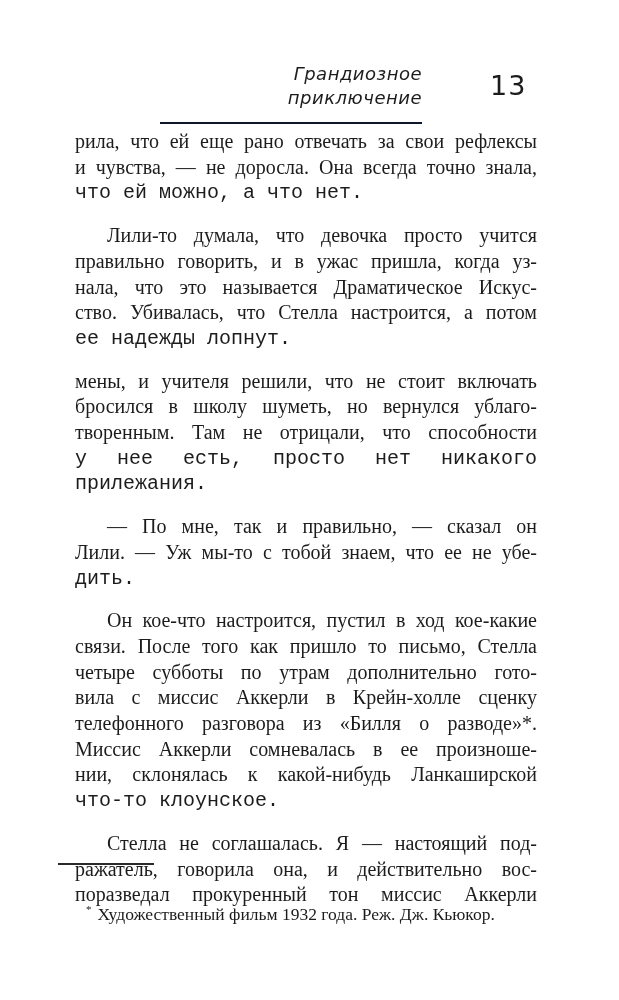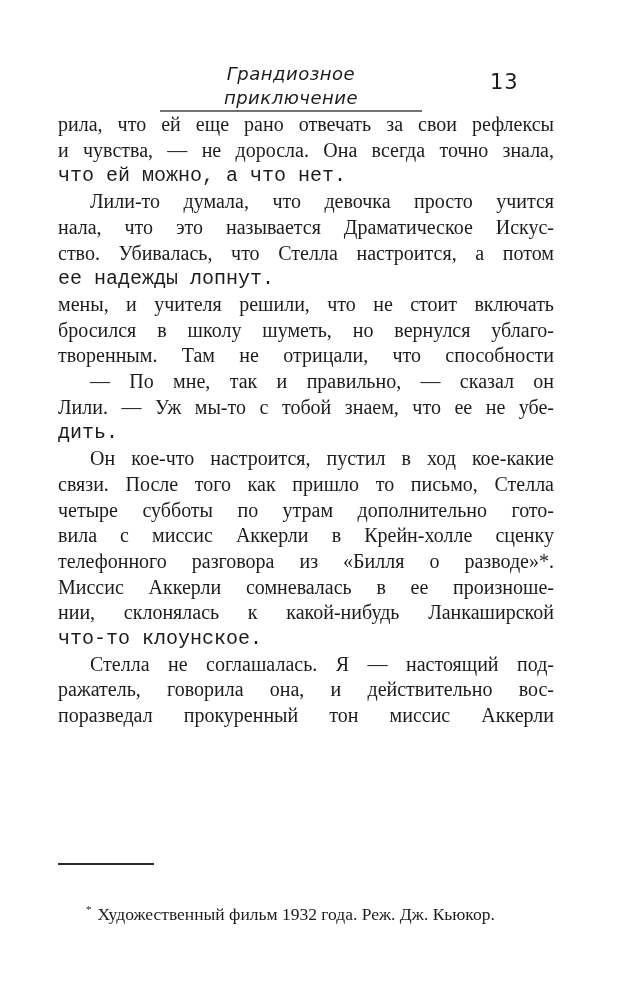--- a/index.html
+++ b/index.html
@@ -15,51 +15,51 @@
     color: #1c1c1c;
     overflow: hidden;
     font-family: "Liberation Serif", serif;
   }
   
   .running-title {
     position: absolute;
     top: 62px;
     left: 160px;
     width: 262px;
-    text-align: center;
+    text-align: right;
     font-family: "DejaVu Sans", sans-serif;
     font-style: italic;
     font-size: 18px;
     line-height: 24px;
     letter-spacing: 0.5px;
     word-spacing: 5px;
     color: #1c1c1c;
-    padding-bottom: 0;
-    border-bottom: 2px solid #737373;
+    padding-bottom: 12px;
+    border-bottom: 2px solid #0f172a;
   }
   .page-number {
     position: absolute;
     top: 70px;
     left: 490px;
     font-family: "DejaVu Sans", sans-serif;
-    font-size: 21px;
+    font-size: 27px;
     letter-spacing: 1px;
     color: #1c1c1c;
   }
   
   .body-text {
     position: absolute;
     top: 112px;
     left: 58px;
     width: 496px;
     font-size: 20px;
     line-height: 25.7px;
     color: #1c1c1c;
   }
-  .para { margin: 0; padding: 0; }
+  .para { margin: 17px; padding: 0; }
   .ln {
     display: block;
     text-align: justify;
     text-align-last: justify;
     white-space: normal;
   }
   .ln.last { text-align-last: left; font-family: Liberation Mono, monospace; }
   .ln.ind  { text-indent: 32px; }
   
   .footnote-rule {
@@ -99,29 +99,31 @@
   <div class="body-text">
 
     <p class="para">
       <span class="ln">рила, что ей еще рано отвечать за свои рефлексы</span>
       <span class="ln">и чувства, — не доросла. Она всегда точно знала,</span>
       <span class="ln last">что ей можно, а что нет.</span>
     </p>
 
     <p class="para">
       <span class="ln ind">Лили-то думала, что девочка просто учится</span>
+      <span class="ln">правильно говорить, и в ужас пришла, когда уз-</span>
       <span class="ln">нала, что это называется Драматическое Искус-</span>
       <span class="ln">ство. Убивалась, что Стелла настроится, а потом</span>
       <span class="ln last">ее надежды лопнут.</span>
     </p>
 
     <p class="para">
       <span class="ln">мены, и учителя решили, что не стоит включать</span>
       <span class="ln">бросился в школу шуметь, но вернулся ублаго-</span>
       <span class="ln">творенным. Там не отрицали, что способности</span>
+      <span class="ln last">у нее есть, просто нет никакого прилежания.</span>
     </p>
 
     <p class="para">
       <span class="ln ind">— По мне, так и правильно, — сказал он</span>
       <span class="ln">Лили. — Уж мы-то с тобой знаем, что ее не убе-</span>
       <span class="ln last">дить.</span>
     </p>
 
     <p class="para">
       <span class="ln ind">Он кое-что настроится, пустил в ход кое-какие</span>

